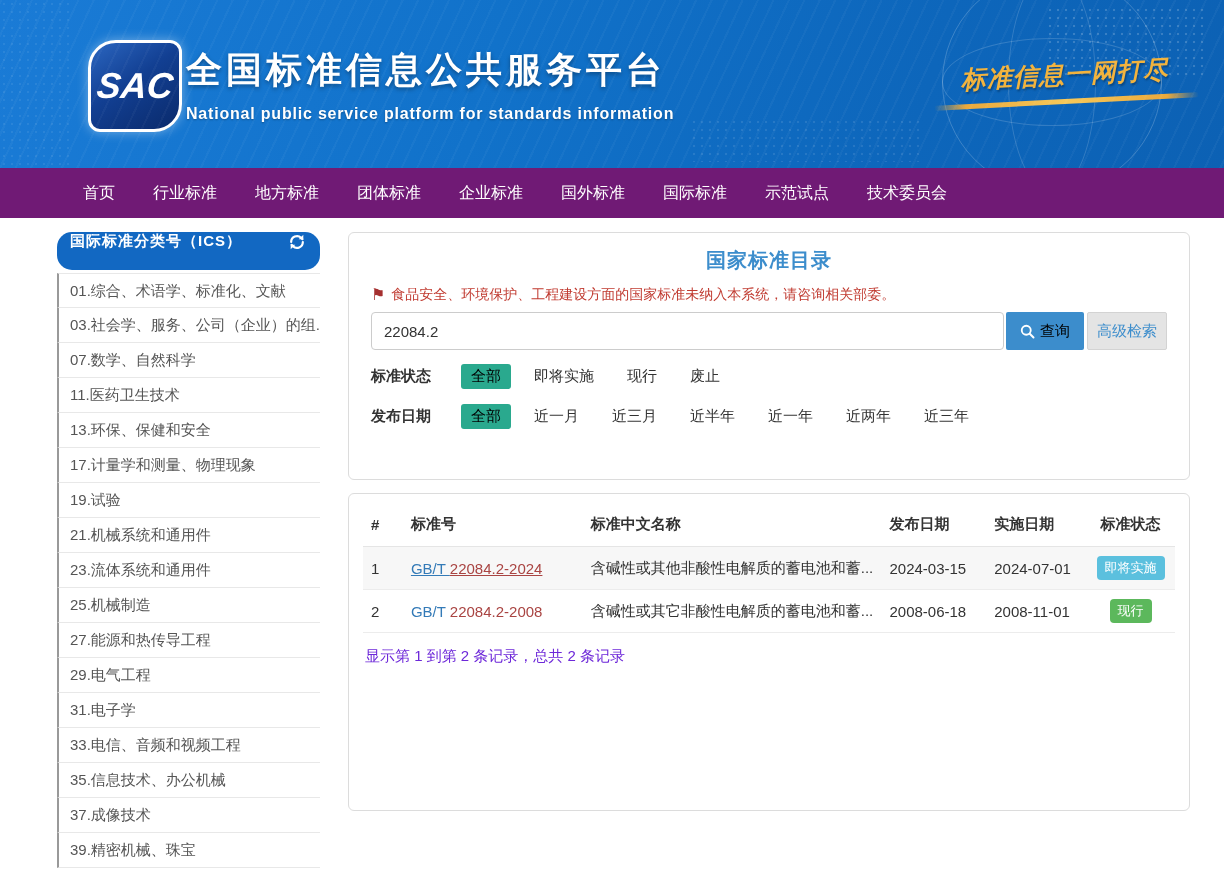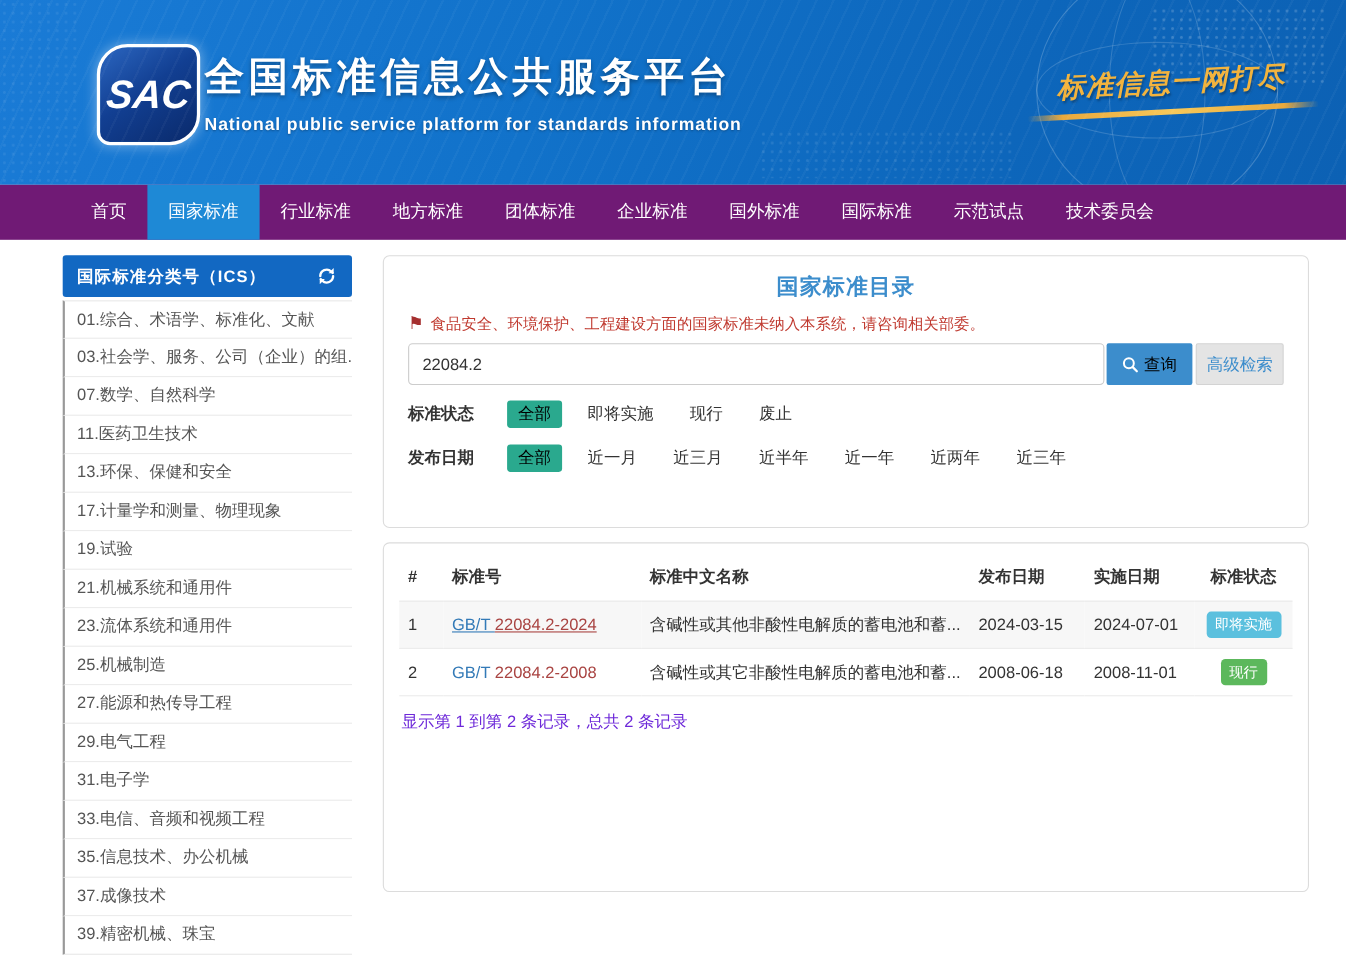--- a/index.html
+++ b/index.html
@@ -38,22 +38,22 @@
   .slogan-line { margin:8px auto 0; width:106%; margin-left:-3%; height:5px; border-radius:3px;
     background:linear-gradient(90deg,rgba(242,179,61,0) 0%,#eaa93c 12%,#f6c85a 50%,#eaa93c 88%,rgba(242,179,61,0) 100%); }
 
   
   .nav { position:absolute; top:168px; left:0; width:1224px; height:50px; background:#701a75; display:flex; padding-left:64px; }
   .nav-item { padding:0 19px; line-height:50px; font-size:16px; color:#fff; cursor:pointer; white-space:nowrap; }
   .nav-item.active { background:#1e89d6; }
 
   
   .sidebar { position:absolute; top:232px; left:57px; width:263px; }
-  .sidebar-header { height:38px; background:#1268c2; border-radius:3px; color:#fff; display:flex;
-    align-items:center; justify-content:space-between; padding:0 13px; font-size:15px; font-weight:bold; letter-spacing:1px;gap:18px; }
+  .sidebar-header { height:38px; background:#1268c2; border-radius:15px; color:#fff; display:flex;
+    align-items:flex-start; justify-content:space-between; padding:0 13px; font-size:15px; font-weight:bold; letter-spacing:1px;gap:18px; }
   .refresh-icon { width:20px; height:20px; cursor:pointer; flex:none; }
   .ics-list { list-style:none; margin-top:3px; }
   .ics-item { height:35px; line-height:34px; padding-left:11px; font-size:15px; color:#555; background:#fff;
     border-left:2px solid #999; border-bottom:1px solid #e8e8e8; white-space:nowrap; overflow:hidden; cursor:pointer; }
   .ics-item:first-child { border-top:1px solid #e8e8e8; }
 
   
   .main { position:absolute; top:232px; left:348px; width:842px; }
   .panel { background:#fff; border:1px solid #dcdcdc; border-radius:6px; }
   .panel1 { height:248px; padding:12px 22px 0; }
@@ -109,21 +109,20 @@
   </div>
 
   <div class="slogan">
     <div class="slogan-text">标准信息一网打尽</div>
     <div class="slogan-line"></div>
   </div>
 </div>
 
 <div class="nav" id="nav">
     <div class="nav-item">首页</div>
-    <div class="nav-item active">国家标准</div>
     <div class="nav-item">行业标准</div>
     <div class="nav-item">地方标准</div>
     <div class="nav-item">团体标准</div>
     <div class="nav-item">企业标准</div>
     <div class="nav-item">国外标准</div>
     <div class="nav-item">国际标准</div>
     <div class="nav-item">示范试点</div>
     <div class="nav-item">技术委员会</div>
   </div>
 

